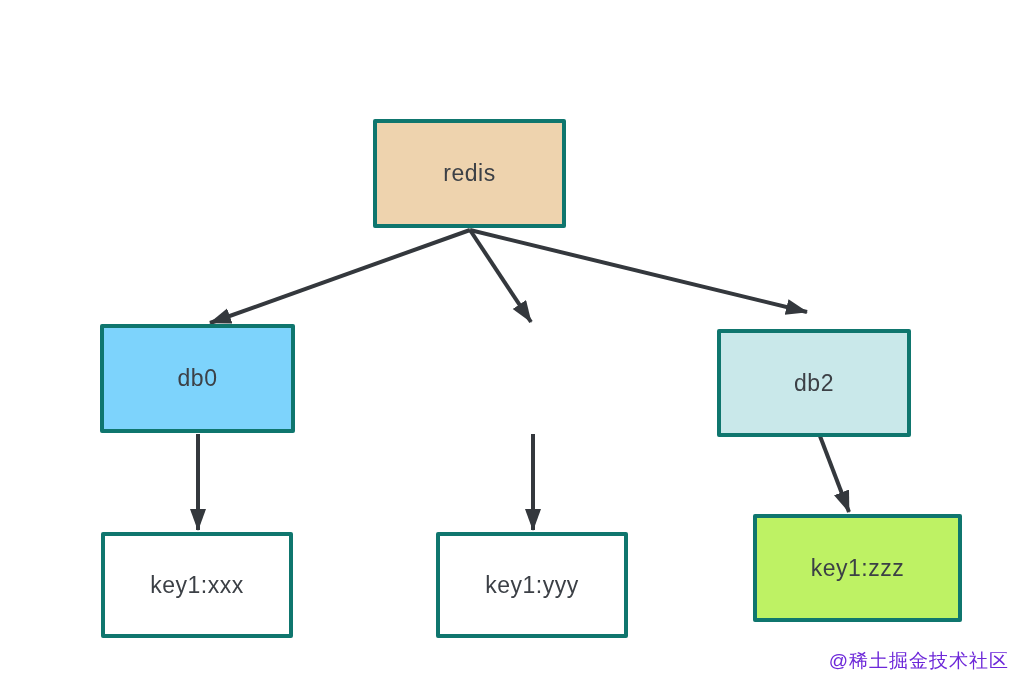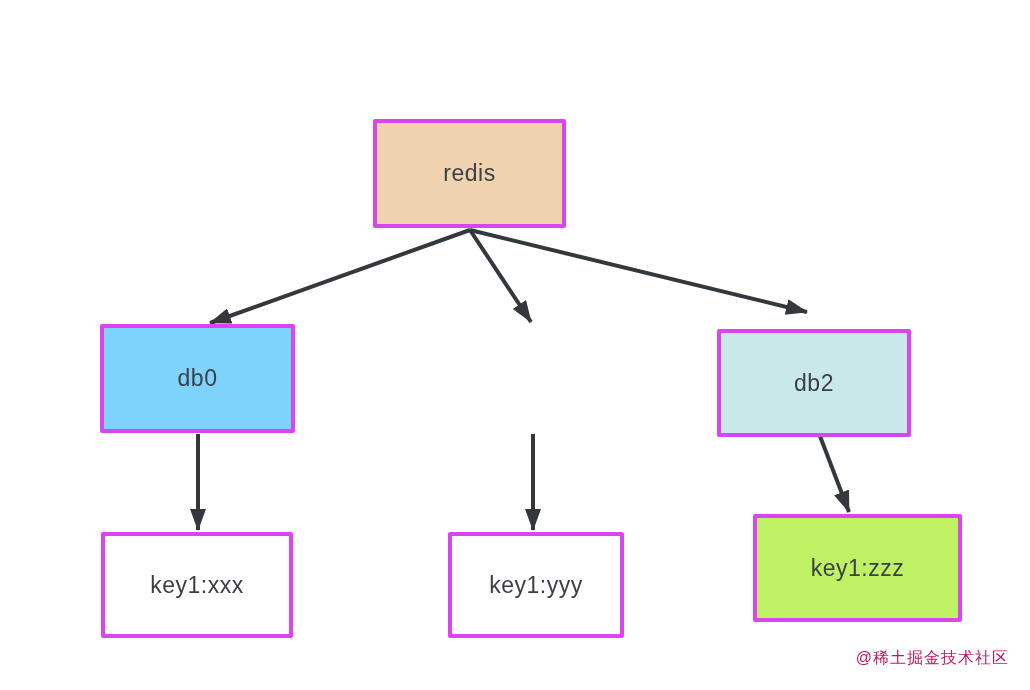--- a/index.html
+++ b/index.html
@@ -19,40 +19,40 @@
     position: absolute;
     left: 0;
     top: 0;
     width: 1030px;
     height: 690px;
     pointer-events: none;
   }
   .node {
     position: absolute;
     box-sizing: border-box;
-    border: 4px solid #d946ef;
+    border: 4px solid #0f766e;
     border-radius: 2px;
     display: flex;
     align-items: center;
     justify-content: center;
     background: #ffffff;
   }
   .node-label {
     font-size: 23px;
     color: #3c4046;
     letter-spacing: 0.5px;
     white-space: nowrap;
   }
   .watermark {
     position: absolute;
     right: 21px;
     top: 648px;
-    font-size: 16px;
+    font-size: 19px;
     letter-spacing: 1px;
-    color: #be185d;
+    color: #6d28d9;
     white-space: nowrap;
   }
 </style>
 </head>
 <body>
 
 <div class="canvas">
 
   <svg class="edges-layer" width="1030" height="690" viewBox="0 0 1030 690" xmlns="http://www.w3.org/2000/svg">
     <defs>
@@ -78,21 +78,21 @@
 
 
   <div class="node" style="left: 717px; top: 329px; width: 194px; height: 108px; background-color: rgb(201, 232, 234);">
     <span class="node-label">db2</span>
   </div>
 
   <div class="node" style="left: 101px; top: 532px; width: 192px; height: 106px; background-color: rgb(255, 255, 255);">
     <span class="node-label">key1:xxx</span>
   </div>
 
-  <div class="node" style="left: 448px; top: 532px; width: 176px; height: 106px; background-color: rgb(255, 255, 255);">
+  <div class="node" style="left: 436px; top: 532px; width: 192px; height: 106px; background-color: rgb(255, 255, 255);">
     <span class="node-label">key1:yyy</span>
   </div>
 
   <div class="node" style="left: 753px; top: 514px; width: 209px; height: 108px; background-color: #bef264;">
     <span class="node-label">key1:zzz</span>
   </div>
 
   <div class="watermark">@稀土掘金技术社区</div>
 
 </div>

